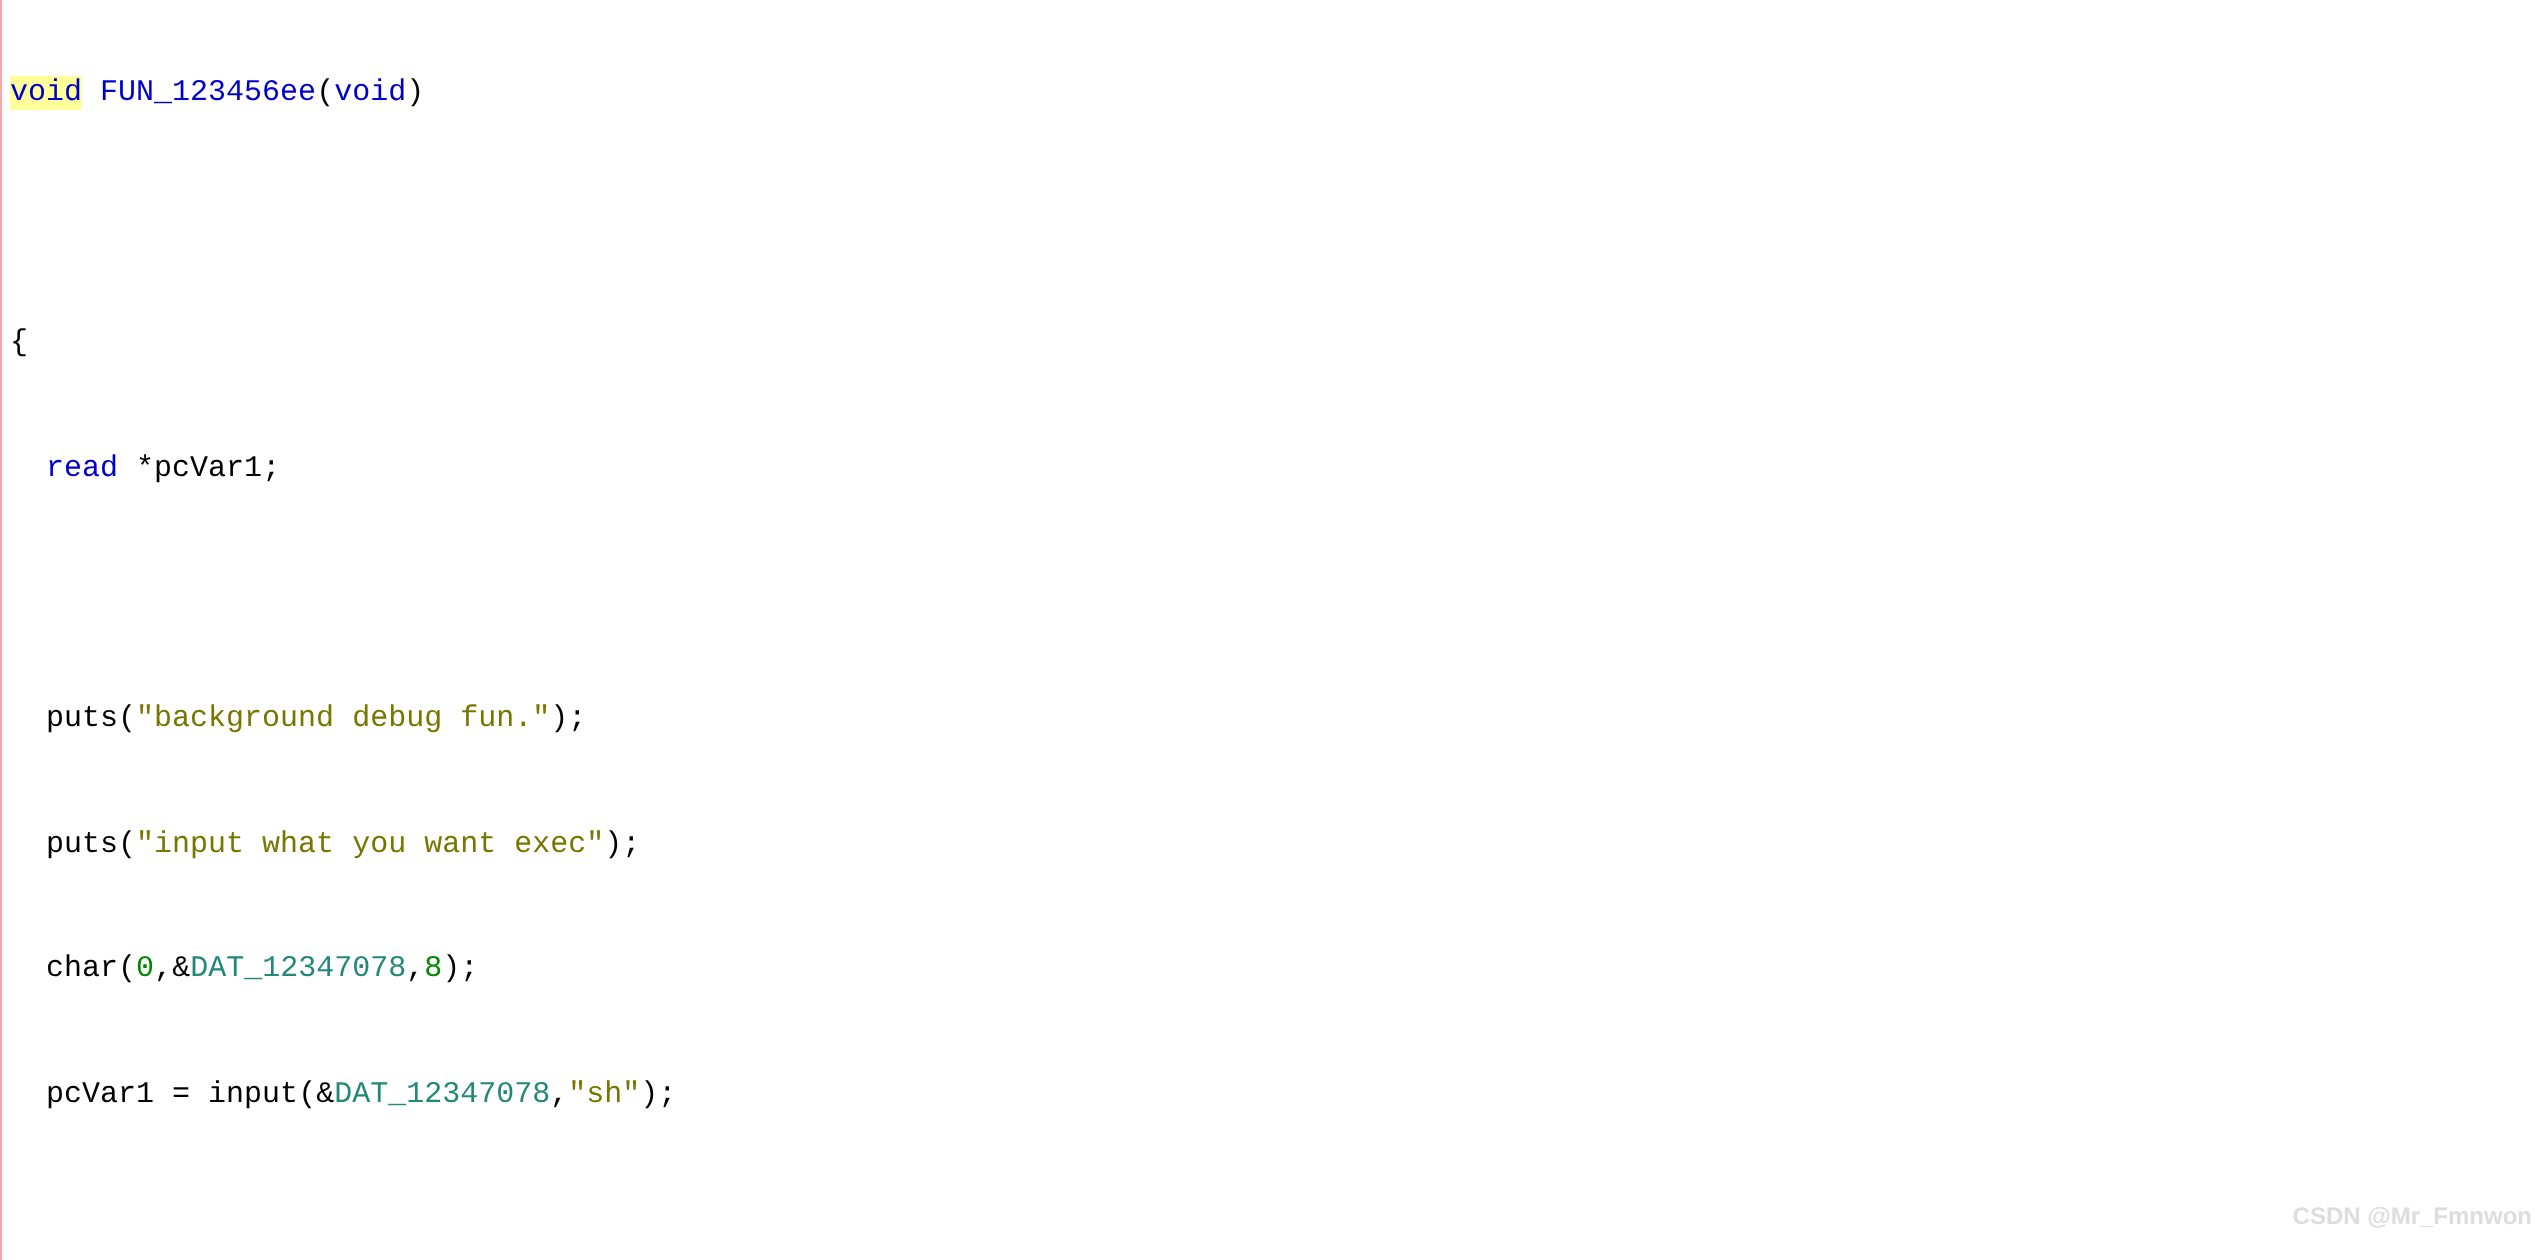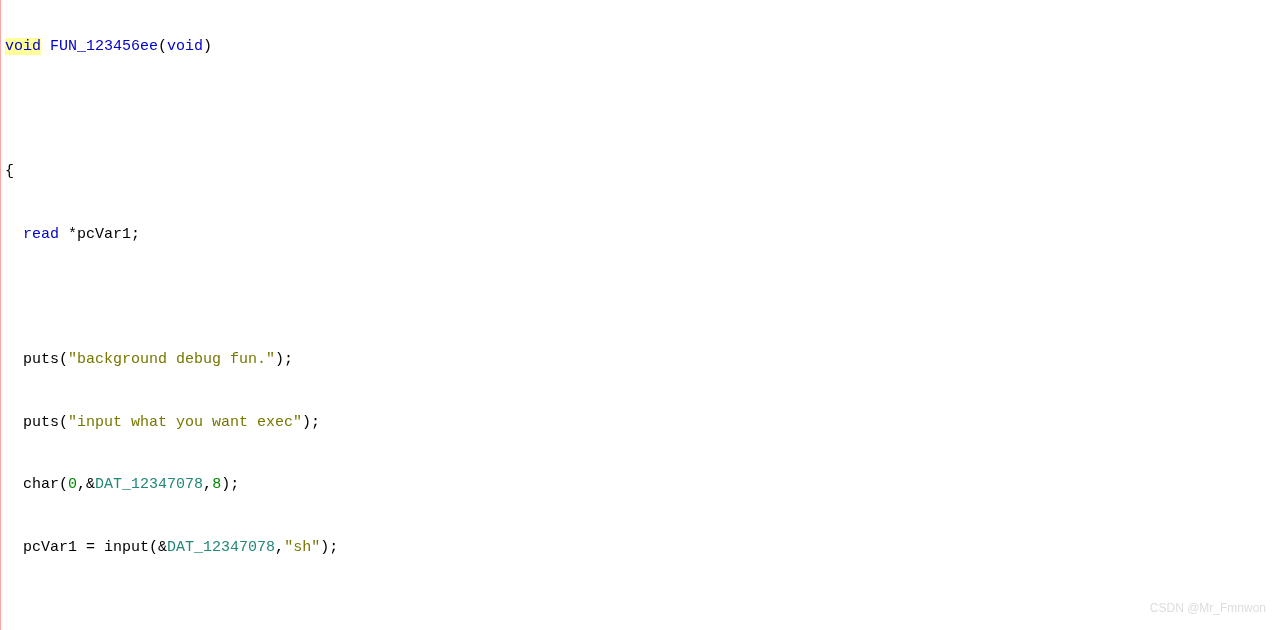--- a/index.html
+++ b/index.html
@@ -65,21 +65,21 @@
     .punc {
       color: #000000;
     }
     .watermark {
       position: absolute;
       right: 8px;
       bottom: 6px;
       font-family: Arial, sans-serif;
       font-size: 12px;
       color: #dddddd;
-      font-weight: normal;
+      font-weight: bold;
     }
   </style>
 </head>
 <body>
 
 <div class="code-area">
 <span class="line"><span class="highlight"><span class="keyword">void</span></span> <span class="function-name">FUN_123456ee</span><span class="punc">(</span><span class="keyword-void2">void</span><span class="punc">)</span></span>
 <span class="line"></span>
 <span class="line"><span class="punc">{</span></span>
 <span class="line">  <span class="type">read</span><span class="punc"> *</span><span class="identifier">pcVar1</span><span class="punc">;</span></span>

